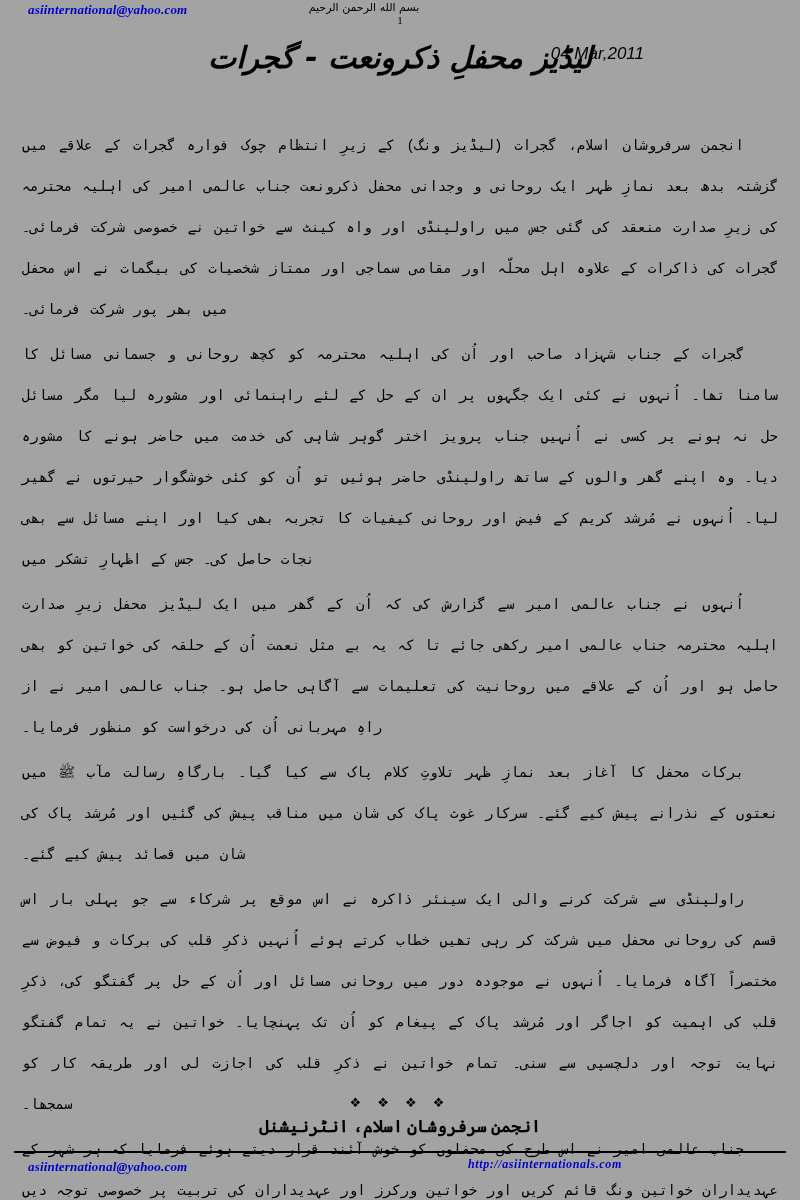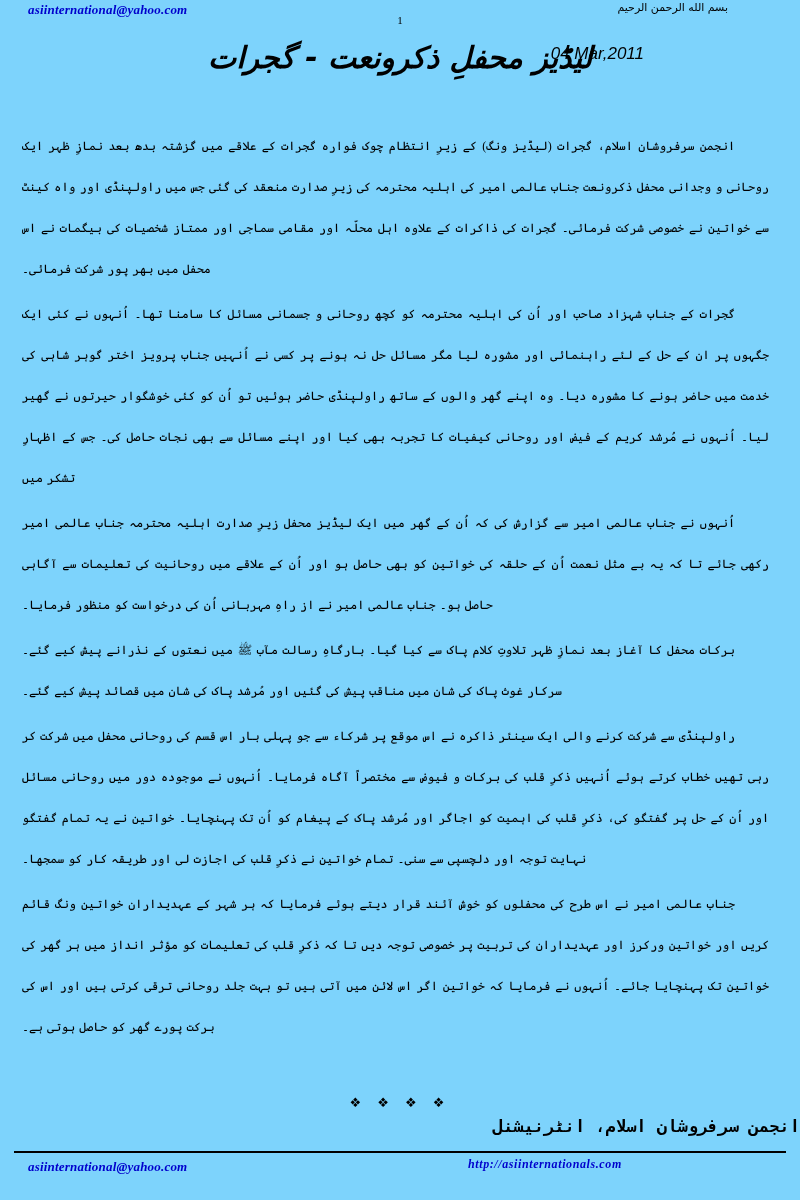--- a/index.html
+++ b/index.html
@@ -6,21 +6,21 @@
   html, body {
     margin: 0;
     padding: 0;
     background: #ffffff;
   }
   .page {
     position: relative;
     width: 800px;
     height: 1200px;
     margin: 0 auto;
-    background: #7dd3fc;
+    background: #a3a3a3;
     box-sizing: border-box;
     overflow: hidden;
     font-family: "DejaVu Sans", sans-serif;
   }
 
   
   .header-row {
     position: absolute;
     top: 0;
     left: 0;
@@ -38,21 +38,21 @@
     font-style: italic;
     letter-spacing: 0.2px;
     direction: ltr;
     white-space: nowrap;
   }
   .bismillah {
     position: absolute;
     top: 1px;
     left: 0;
     width: 728px;
-    text-align: right;
+    text-align: center;
     font-family: "DejaVu Sans", sans-serif;
     font-size: 11px;
     color: #000000;
     direction: rtl;
   }
   .page-number {
     position: absolute;
     top: 14px;
     left: 0;
     width: 800px;
@@ -101,25 +101,25 @@
     position: absolute;
     top: 126px;
     left: 22px;
     width: 756px;
     direction: rtl;
   }
   .para {
     direction: rtl;
     text-align: justify;
     text-align-last: left;
-    font-family: Liberation Serif, serif;
-    font-size: 12px;
+    font-family: Liberation Mono, monospace;
+    font-size: 14px;
     line-height: 41px;
     color: #000000;
-    margin: 0 9px 4px 0;
+    margin: 0 0 4px 0;
     text-indent: 34px;
     word-spacing: 1px;
   }
   .para:last-child { margin-bottom: 0; }
 
   
   .separator {
     position: absolute;
     top: 1096px;
     left: 0;
@@ -131,23 +131,23 @@
     color: #000000;
     line-height: 1;
   }
 
   
   .org-name {
     position: absolute;
     top: 1116px;
     left: 0;
     width: 800px;
-    text-align: right;
-    direction: rtl;
-    font-family: Liberation Mono, monospace;
+    text-align: center;
+    direction: rtl;
+    font-family: Liberation Serif, serif;
     font-size: 17px;
     font-weight: bold;
     color: #000000;
     white-space: nowrap;
   }
 
   
   .footer-rule {
     position: absolute;
     top: 1151px;

